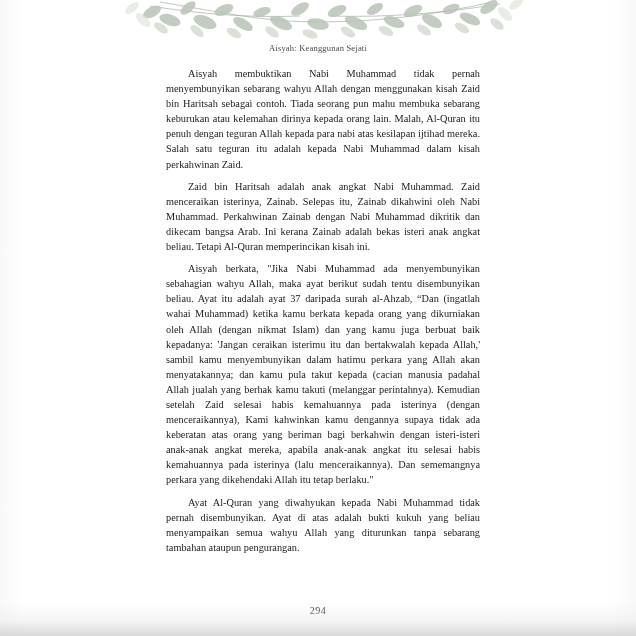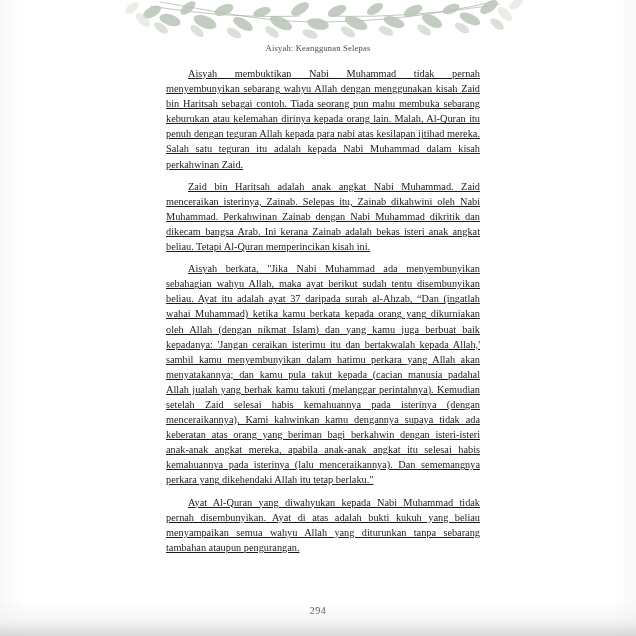--- a/index.html
+++ b/index.html
@@ -69,21 +69,20 @@
   }
   .para {
     margin: 0 0 7px 0;
     text-align: justify;
     text-justify: inter-word;
     font-size: 10.3px;
     line-height: 15.1px;
     color: #1b1b1b;
     text-indent: 22px;
     hyphens: none;
-    text-decoration: underline;
   }
   .para:last-child {
     margin-bottom: 16px;
   }
 
   
   .folio-wrap {
     position: absolute;
     left: 0;
     bottom: 18px;
@@ -166,21 +165,21 @@
       </g>
       <g fill="#dfe5dc" opacity="0.7">
         <ellipse cx="143" cy="20" rx="9" ry="4.5" transform="rotate(42 143 20)"></ellipse>
         <ellipse cx="132" cy="8" rx="8" ry="4" transform="rotate(-38 132 8)"></ellipse>
         <ellipse cx="505" cy="14" rx="9" ry="4.5" transform="rotate(44 505 14)"></ellipse>
         <ellipse cx="516" cy="4" rx="8" ry="4" transform="rotate(-36 516 4)"></ellipse>
       </g>
     </svg>
   </div>
 
-  <div class="running-head">Aisyah: Keanggunan Selepas</div>
+  <div class="running-head">Aisyah: Keanggunan Sejati</div>
 
   <div class="body-column">
     <p class="para">Aisyah membuktikan Nabi Muhammad tidak pernah menyembunyikan sebarang wahyu Allah dengan menggunakan kisah Zaid bin Haritsah sebagai contoh. Tiada seorang pun mahu membuka sebarang keburukan atau kelemahan dirinya kepada orang lain. Malah, Al-Quran itu penuh dengan teguran Allah kepada para nabi atas kesilapan ijtihad mereka. Salah satu teguran itu adalah kepada Nabi Muhammad dalam kisah perkahwinan Zaid.</p>
     <p class="para">Zaid bin Haritsah adalah anak angkat Nabi Muhammad. Zaid menceraikan isterinya, Zainab. Selepas itu, Zainab dikahwini oleh Nabi Muhammad. Perkahwinan Zainab dengan Nabi Muhammad dikritik dan dikecam bangsa Arab. Ini kerana Zainab adalah bekas isteri anak angkat beliau. Tetapi Al-Quran memperincikan kisah ini.</p>
     <p class="para">Aisyah berkata, "Jika Nabi Muhammad ada menyembunyikan sebahagian wahyu Allah, maka ayat berikut sudah tentu disembunyikan beliau. Ayat itu adalah ayat 37 daripada surah al-Ahzab, “Dan (ingatlah wahai Muhammad) ketika kamu berkata kepada orang yang dikurniakan oleh Allah (dengan nikmat Islam) dan yang kamu juga berbuat baik kepadanya: 'Jangan ceraikan isterimu itu dan bertakwalah kepada Allah,' sambil kamu menyembunyikan dalam hatimu perkara yang Allah akan menyatakannya; dan kamu pula takut kepada (cacian manusia padahal Allah jualah yang berhak kamu takuti (melanggar perintahnya). Kemudian setelah Zaid selesai habis kemahuannya pada isterinya (dengan menceraikannya), Kami kahwinkan kamu dengannya supaya tidak ada keberatan atas orang yang beriman bagi berkahwin dengan isteri-isteri anak-anak angkat mereka, apabila anak-anak angkat itu selesai habis kemahuannya pada isterinya (lalu menceraikannya). Dan sememangnya perkara yang dikehendaki Allah itu tetap berlaku."</p>
     <p class="para">Ayat Al-Quran yang diwahyukan kepada Nabi Muhammad tidak pernah disembunyikan. Ayat di atas adalah bukti kukuh yang beliau menyampaikan semua wahyu Allah yang diturunkan tanpa sebarang tambahan ataupun pengurangan.</p>
   </div>
 
   <div class="folio-wrap">
     <span class="folio">294</span>

